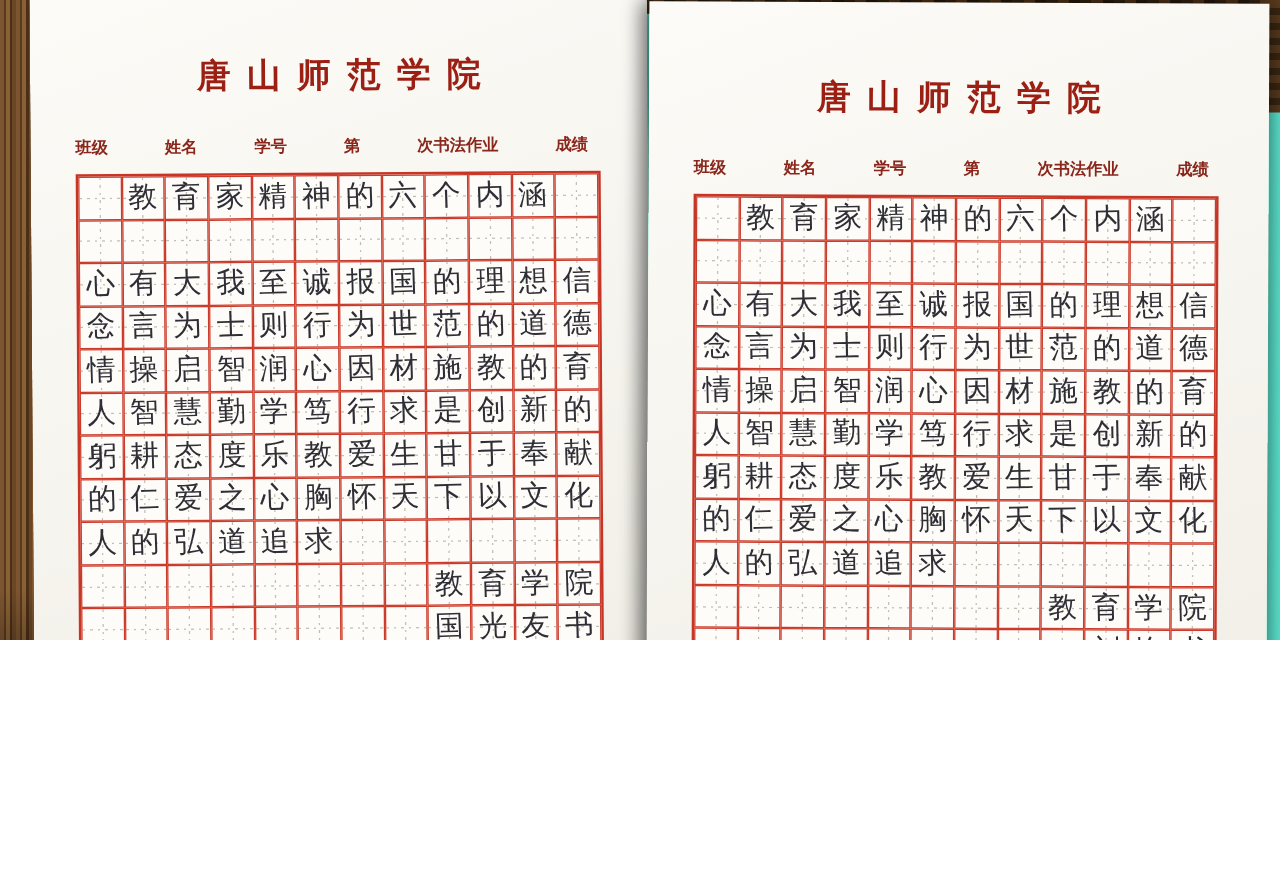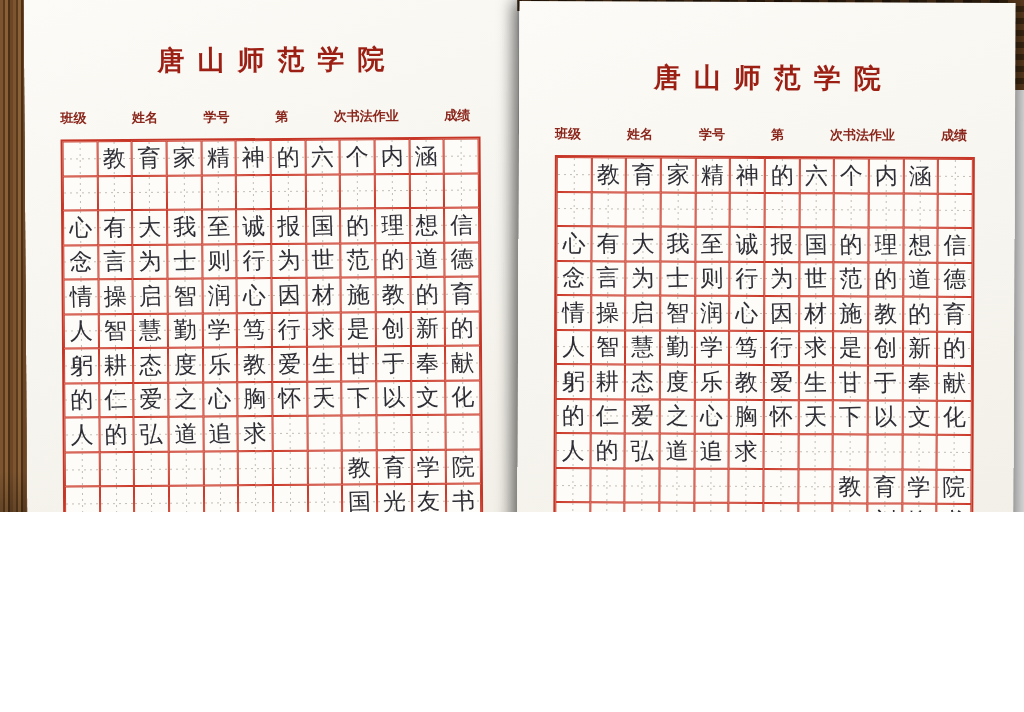--- a/index.html
+++ b/index.html
@@ -1,20 +1,20 @@
 <!DOCTYPE html>
 <html><head>
 <meta charset="utf-8">
 <style>
   html,body{margin:0;padding:0;}
   .photo{
     position:relative;
     width:1024px;height:512px;
     overflow:hidden;
-    background:#e5e5e5;
+    background:#5eead4;
     font-family:"Liberation Serif","DejaVu Serif",serif;
   }
   
   .wood-left{
     position:absolute;left:0;top:0;width:48px;height:672px;
     background:
       linear-gradient(180deg, rgba(0,0,0,0) 70%, rgba(0,0,0,.85) 96%),
       repeating-linear-gradient(90deg,
         #7c5530 0 3px, #5a3a1d 3px 5px, #8a6136 5px 8px,
         #4c2f15 8px 10px, #6b4726 10px 13px);

